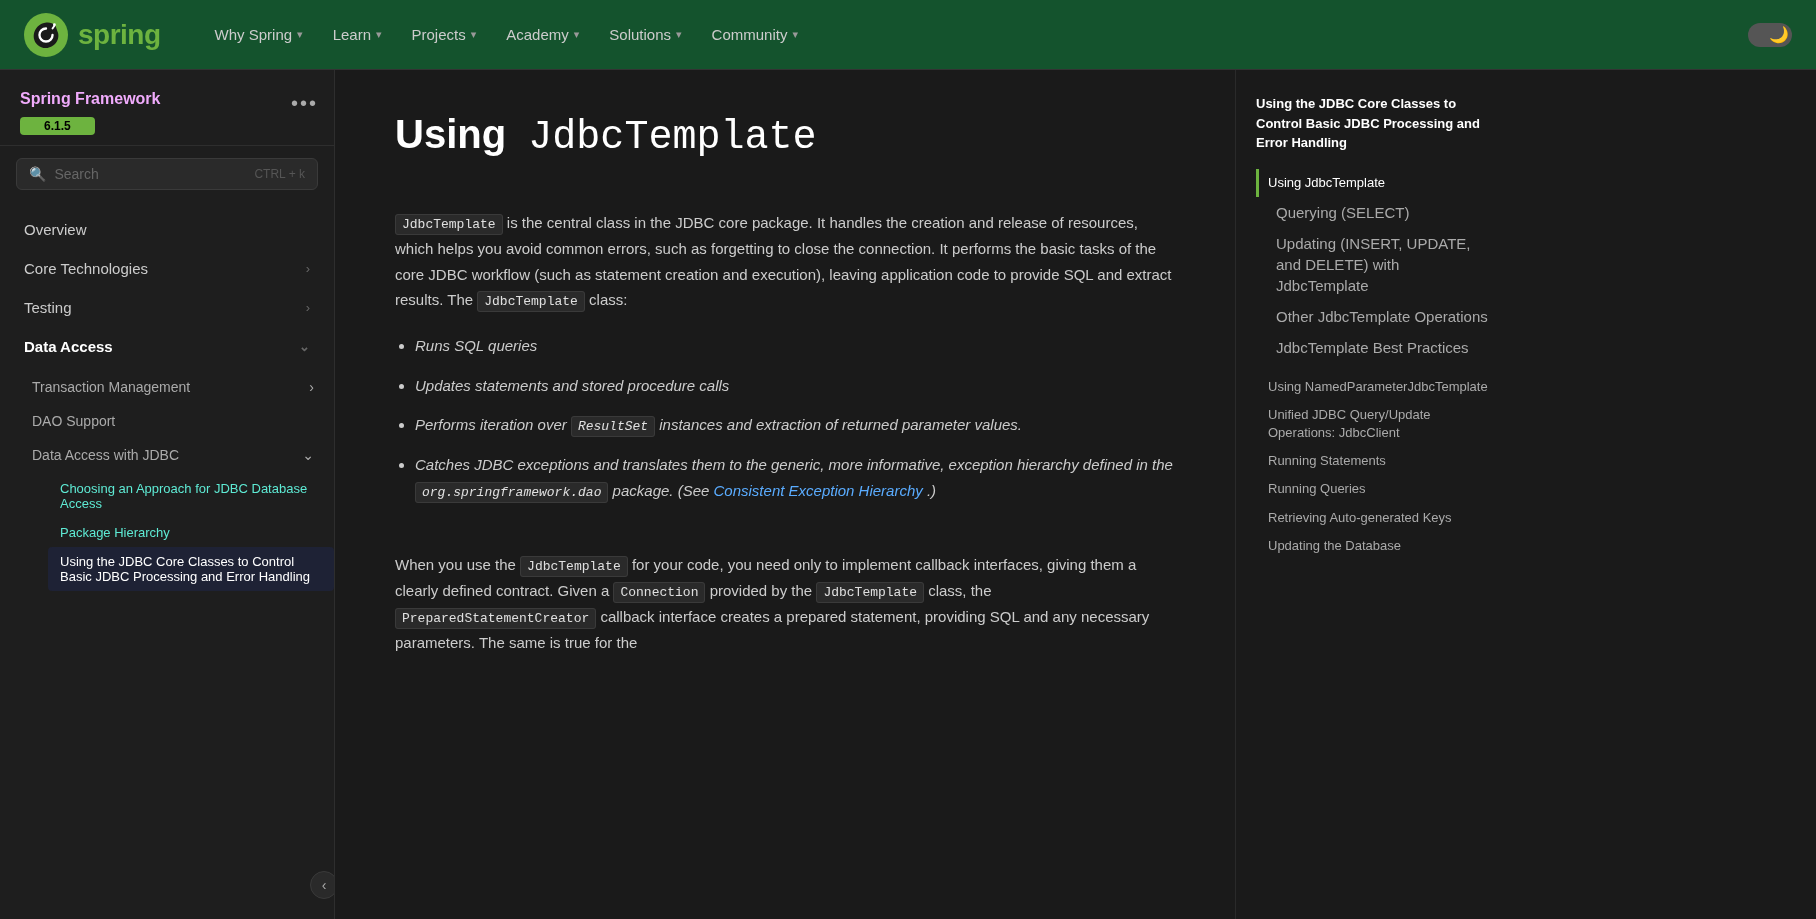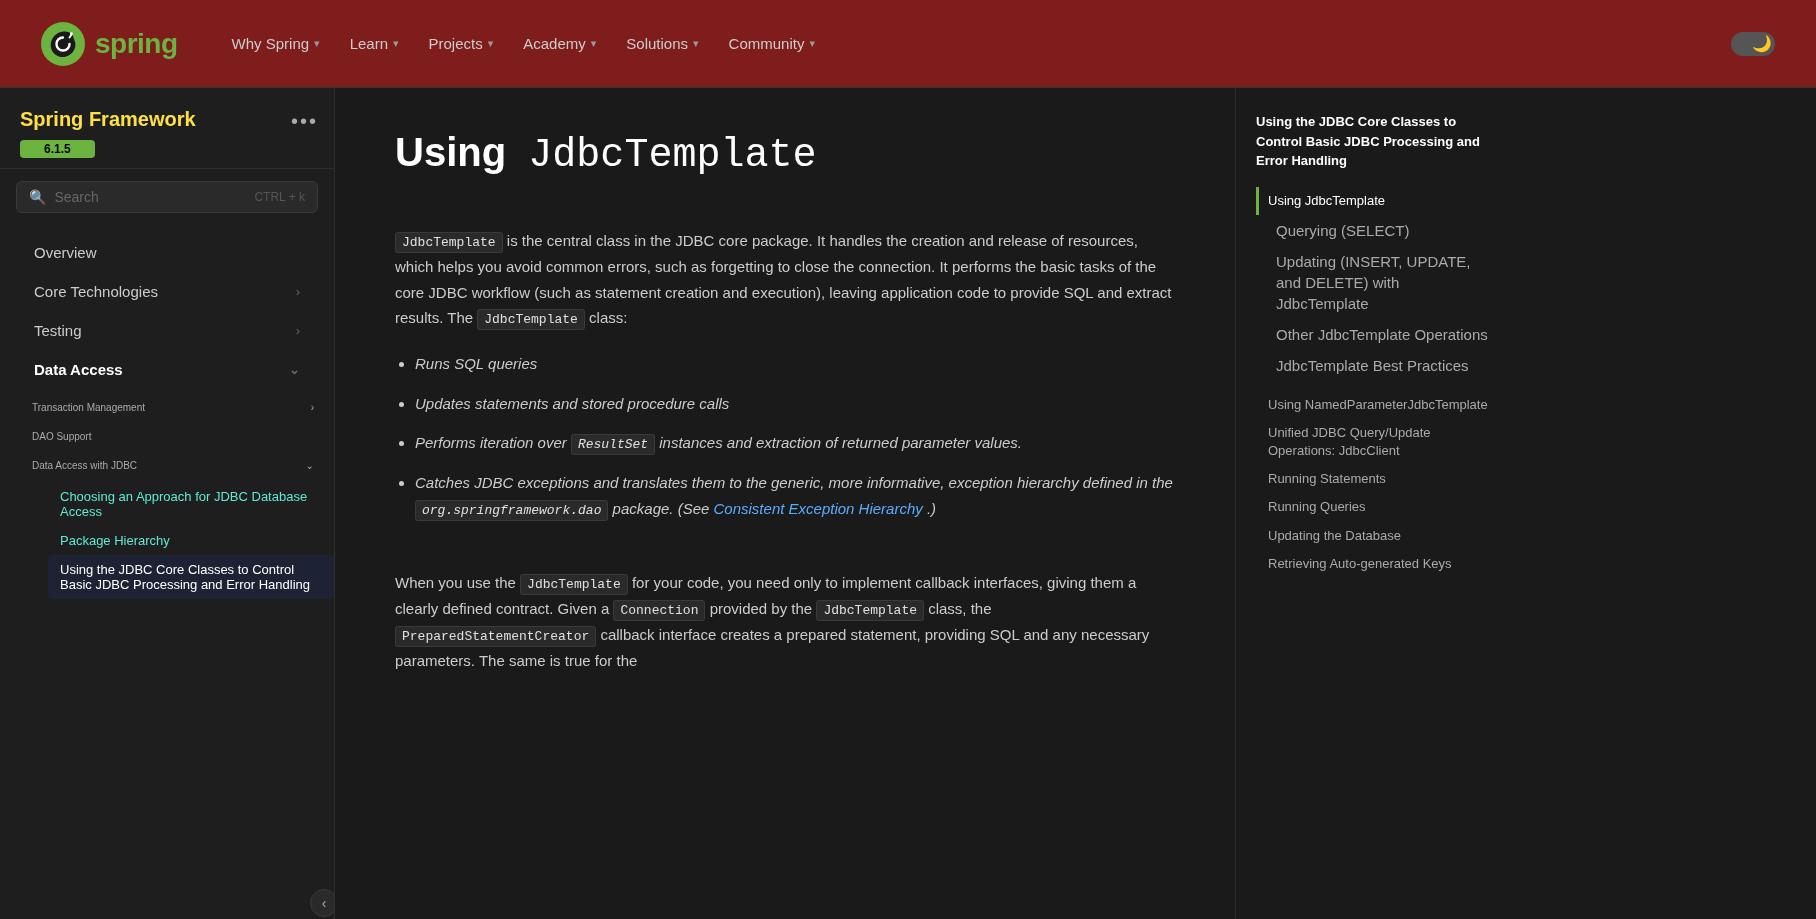--- a/index.html
+++ b/index.html
@@ -1,25 +1,25 @@
 <!DOCTYPE html>
 <html><head>
   <meta charset="utf-8">
   <style>
     * { margin: 0; padding: 0; box-sizing: border-box; }
     body { background: #1a1a1a; color: #e0e0e0; font-family: -apple-system, BlinkMacSystemFont, 'Segoe UI', sans-serif; font-size: 15px; overflow: hidden; height: 919px; }
 
     
     .topnav {
-      background: #7f1d1d;
+      background: #14532d;
       border-bottom: 1px solid #333;
-      height: 88px;
-      display: flex;
-      align-items: center;
-      padding: 0 41px;
+      height: 70px;
+      display: flex;
+      align-items: center;
+      padding: 0 24px;
       gap: 0;
     }
     .logo-area {
       display: flex;
       align-items: center;
       gap: 10px;
       margin-right: 40px;
     }
     .logo-icon {
       width: 44px; height: 44px;
@@ -83,23 +83,23 @@
       overflow-y: auto;
       flex-shrink: 0;
       display: flex;
       flex-direction: column;
     }
     .sidebar-header {
       padding: 20px 20px 10px;
       border-bottom: 1px solid #2e2e2e;
     }
     .sidebar-title {
-      font-size: 20px;
+      font-size: 16px;
       font-weight: 700;
-      color: #fde047;
+      color: #f0abfc;
       margin-bottom: 8px;
     }
     .version-badge {
       background: #6db33f;
       color: #000;
       font-size: 12px;
       font-weight: 700;
       padding: 2px 24px;
       border-radius: 4px;
       display: inline-block;
@@ -123,38 +123,38 @@
       padding: 7px 12px;
       gap: 8px;
       cursor: pointer;
     }
     .search-bar .search-icon { color: #888; font-size: 14px; }
     .search-bar .search-placeholder { color: #666; font-size: 14px; flex: 1; }
     .search-bar .search-shortcut { color: #555; font-size: 12px; }
 
     .sidebar-items { padding: 8px 0; flex: 1; }
     .sidebar-item {
-      padding: 11px 34px;
+      padding: 11px 24px;
       display: flex;
       align-items: center;
       justify-content: space-between;
       cursor: pointer;
       font-size: 15px;
       color: #ccc;
     }
     .sidebar-item .chevron-right { color: #666; font-size: 13px; }
     .sidebar-item .chevron-down { color: #666; font-size: 13px; }
     .sidebar-item.active { color: #fff; font-weight: 600; }
 
     .sidebar-sub {
       padding: 4px 0 4px 32px;
     }
     .sidebar-sub-item {
       padding: 9px 20px 9px 0;
-      font-size: 10px;
+      font-size: 14px;
       color: #aaa;
       cursor: pointer;
       display: flex;
       align-items: center;
       justify-content: space-between;
     }
     .sidebar-sub-sub {
       padding: 2px 0 2px 16px;
     }
     .sidebar-sub-sub-item {
@@ -428,18 +428,18 @@
     <div>
       <div class="toc-item toc-active">Using JdbcTemplate</div>
       <div class="toc-item toc-sub">Querying (SELECT)</div>
       <div class="toc-item toc-sub">Updating (INSERT, UPDATE, and DELETE) with JdbcTemplate</div>
       <div class="toc-item toc-sub">Other JdbcTemplate Operations</div>
       <div class="toc-item toc-sub">JdbcTemplate Best Practices</div>
       <div class="toc-item toc-section-gap">Using NamedParameterJdbcTemplate</div>
       <div class="toc-item">Unified JDBC Query/Update Operations: JdbcClient</div>
       <div class="toc-item">Running Statements</div>
       <div class="toc-item">Running Queries</div>
+      <div class="toc-item">Retrieving Auto-generated Keys</div>
       <div class="toc-item">Updating the Database</div>
-      <div class="toc-item">Retrieving Auto-generated Keys</div>
     </div>
   </aside>
 
 </div>
 
 </body></html>

